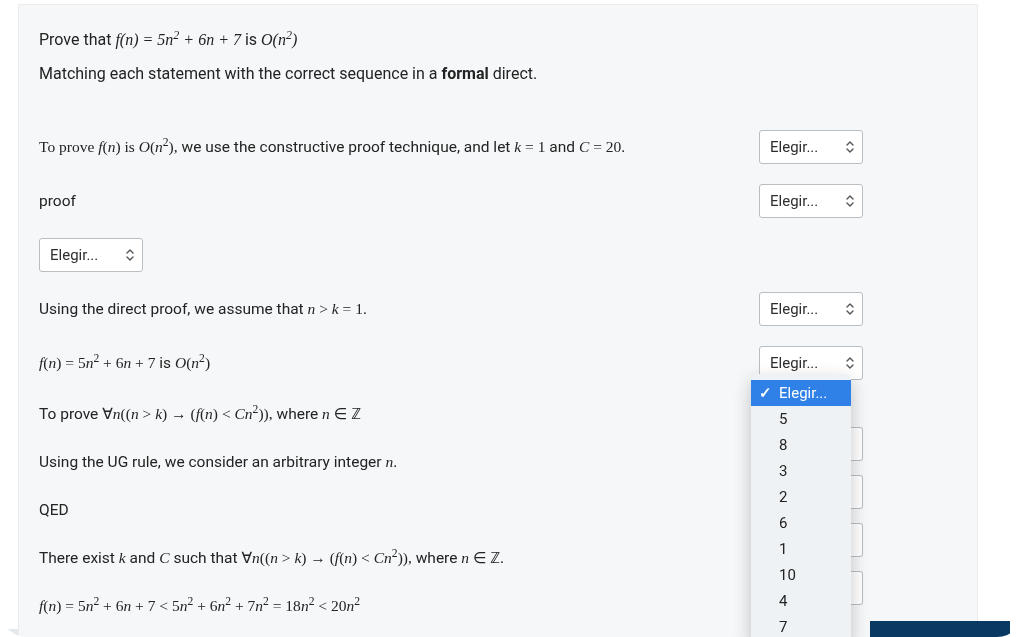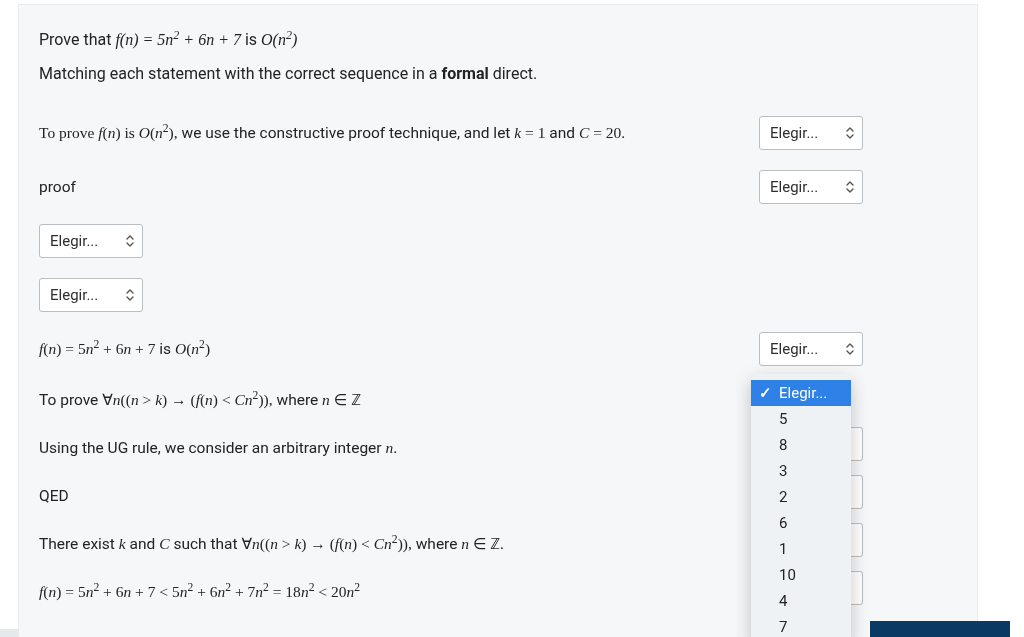--- a/index.html
+++ b/index.html
@@ -10,20 +10,21 @@
     font-size: 15px;
     background: #ffffff;
     color: #232323;
   }
   .page {
     width: 1024px;
     height: 637px;
     position: relative;
     background: #ffffff;
     overflow: hidden;
+    border-radius: 27px;
   }
   .panel {
     position: absolute;
     left: 18px;
     top: 4px;
     width: 960px;
     background: #f5f7f8;
     border: 1px solid #e9ebec;
     padding: 24px 20px 36px 20px;
   }
@@ -34,21 +35,21 @@
     font-size: 16px;
     line-height: 1.4;
     margin-bottom: 12px;
   }
   .match-line {
     font-size: 16px;
     line-height: 1.4;
   }
   .strong { font-weight: 700; margin-top: 16px; }
   .stmt-area {
-    margin-top: 30px;
+    margin-top: 44px;
   }
   .stmt-row {
     display: flex;
     align-items: center;
     margin-bottom: 20px;
     min-height: 28px;
   }
   .stmt-text {
     flex: 0 0 720px;
     padding-right: 12px;
@@ -206,20 +207,21 @@
               <span class="caret-stack">
                 <svg width="8" height="12" viewBox="0 0 8 12">
                   <path d="M1 4 L4 1 L7 4" stroke="#555" stroke-width="1.4" fill="none" stroke-linecap="round" stroke-linejoin="round"></path>
                   <path d="M1 8 L4 11 L7 8" stroke="#555" stroke-width="1.4" fill="none" stroke-linecap="round" stroke-linejoin="round"></path>
                 </svg>
               </span>
             </div>
           </div>
         </div>
         <div class="stmt-row">
+          <div class="stmt-text"><span class="sans">Using the direct proof, we assume that</span> <span class="math-i">n</span> &gt; <span class="math-i">k</span> = 1.</div>
           <div class="select-holder">
             <div class="faux-select">
               <span class="label">Elegir...</span>
               <span class="caret-stack">
                 <svg width="8" height="12" viewBox="0 0 8 12">
                   <path d="M1 4 L4 1 L7 4" stroke="#555" stroke-width="1.4" fill="none" stroke-linecap="round" stroke-linejoin="round"></path>
                   <path d="M1 8 L4 11 L7 8" stroke="#555" stroke-width="1.4" fill="none" stroke-linecap="round" stroke-linejoin="round"></path>
                 </svg>
               </span>
             </div>

